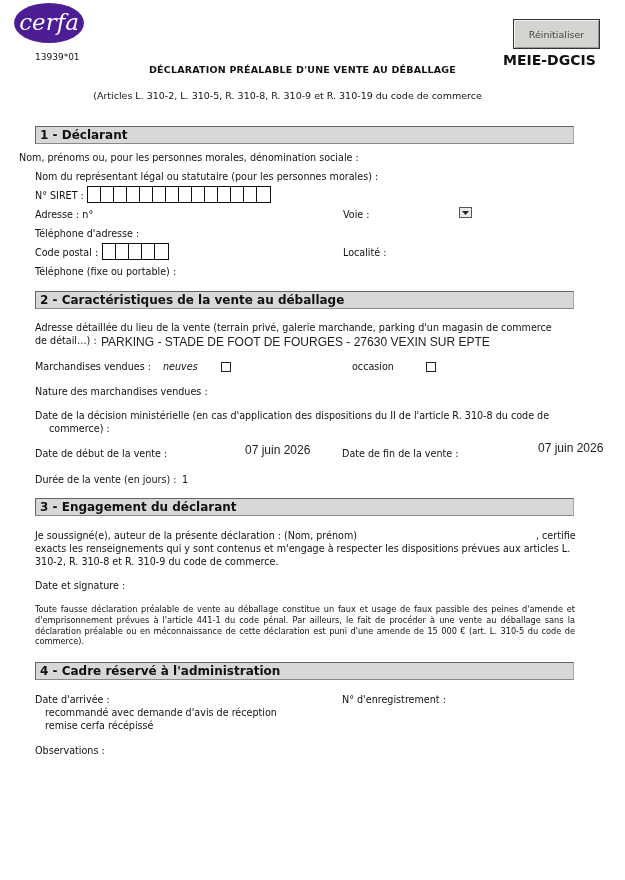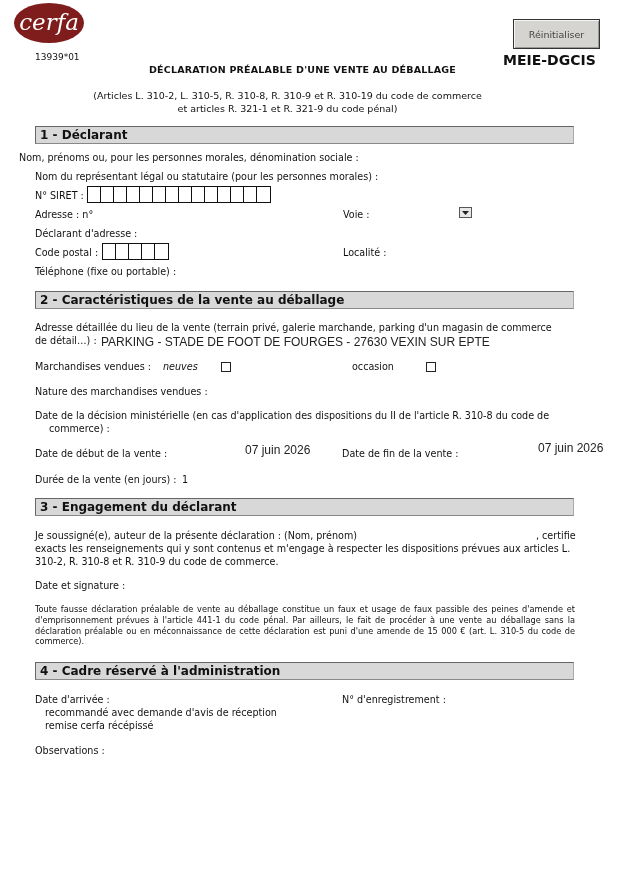--- a/index.html
+++ b/index.html
@@ -1,21 +1,21 @@
 <!DOCTYPE html>
 <html><head>
   <meta charset="utf-8">
   <style>
     * { box-sizing: border-box; margin: 0; padding: 0; }
     html, body { width: 625px; height: 880px; background: #ffffff; overflow: hidden; }
     body { position: relative; font-family: "DejaVu Sans", sans-serif; color: #111; font-size: 9.6px; }
     .abs { position: absolute; white-space: nowrap; }
     .logo {
       position: absolute; left: 14px; top: 3px; width: 70px; height: 40px;
-      background: #7f1d1d; border-radius: 50%;
+      background: #4c1d95; border-radius: 50%;
       display: flex; align-items: center; justify-content: center;
     }
     .logo span { color: #fff; font-family: "DejaVu Serif", serif; font-style: italic; font-size: 23px; letter-spacing: 0px; margin-top: -2px; }
     .reset-btn {
       position: absolute; left: 513px; top: 19px; width: 87px; height: 30px;
       background: #d6d4d0; border: 1px solid #333; box-shadow: inset 1px 1px 0 #f5f5f5, inset -1px -1px 0 #999;
       font-family: "DejaVu Sans", sans-serif; font-size: 9.5px; color: #444;
       display: flex; align-items: center; justify-content: center;
     }
     .form-num { left: 35px; top: 52px; font-size: 9px; }
@@ -46,21 +46,20 @@
 
 <div class="logo">
   <span>cerfa</span>
 </div>
 <div class="reset-btn">Réinitialiser</div>
 <div class="abs form-num">13939*01</div>
 <div class="abs ministry">MEIE-DGCIS</div>
 <div class="abs title">DÉCLARATION  PRÉALABLE  D'UNE VENTE  AU  DÉBALLAGE</div>
 <div class="abs articles">
   <div>(Articles L. 310-2, L. 310-5, R. 310-8, R. 310-9 et R. 310-19 du code de commerce</div>
-  <div>et articles R. 321-1 et R. 321-9 du code pénal)</div>
 </div>
 
 <div class="section-header" style="top:126px;">1 - Déclarant</div>
 <div class="abs label" style="left:19px; top:152px;">Nom, prénoms ou, pour les personnes morales, dénomination sociale :</div>
 <div class="abs" style="left:385px; top:150px; width:190px; height:14px;"></div>
 <div class="abs label" style="left:35px; top:171px;">Nom du représentant légal ou statutaire (pour les personnes morales) :</div>
 <div class="abs" style="left:385px; top:169px; width:190px; height:14px;"></div>
 <div class="abs label" style="left:35px; top:190px;">N° SIRET :</div>
 <div class="box-row" style="left:87px; top:186px;">
   <span></span>
@@ -80,21 +79,21 @@
 </div>
 <div class="abs label" style="left:35px; top:209px;">Adresse : n°</div>
 <div class="abs" style="left:95px; top:207px; width:60px; height:14px;"></div>
 <div class="abs label" style="left:343px; top:209px;">Voie :</div>
 <div class="abs" style="left:375px; top:207px; width:82px; height:14px;"></div>
 <div class="dropdown">
   <svg width="7" height="4" viewBox="0 0 7 4">
       <path d="M0 0 L7 0 L3.5 4 Z" fill="#222"></path>
     </svg>
 </div>
-<div class="abs label" style="left:35px; top:228px;">Déclarant d'adresse :</div>
+<div class="abs label" style="left:35px; top:228px;">Téléphone d'adresse :</div>
 <div class="abs" style="left:160px; top:226px; width:400px; height:14px;"></div>
 <div class="abs label" style="left:35px; top:247px;">Code postal :</div>
 <div class="box-row" style="left:102px; top:243px;">
   <span></span>
     <span></span>
     <span></span>
     <span></span>
     <span></span>
 </div>
 <div class="abs label" style="left:343px; top:247px;">Localité :</div>

